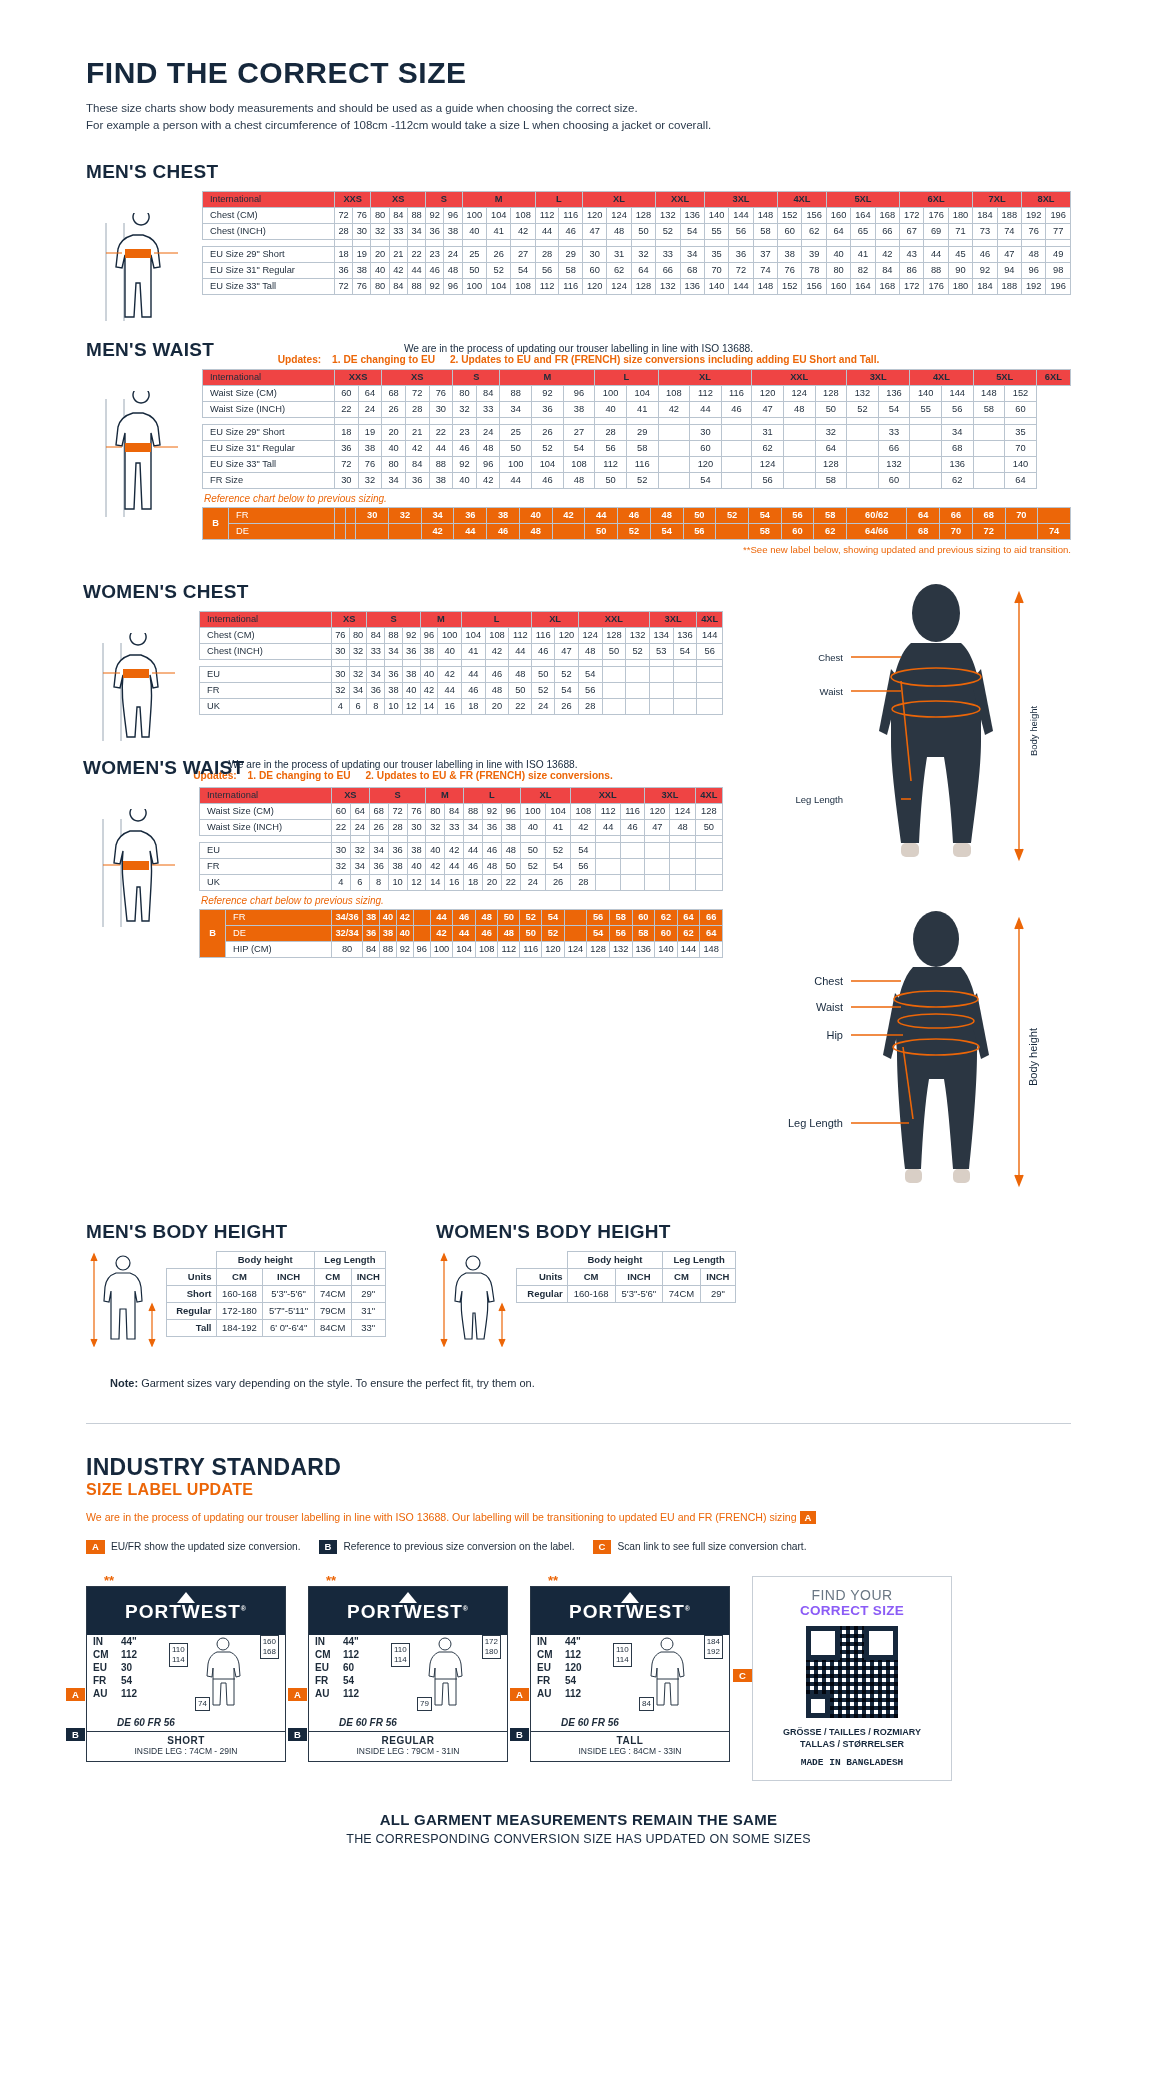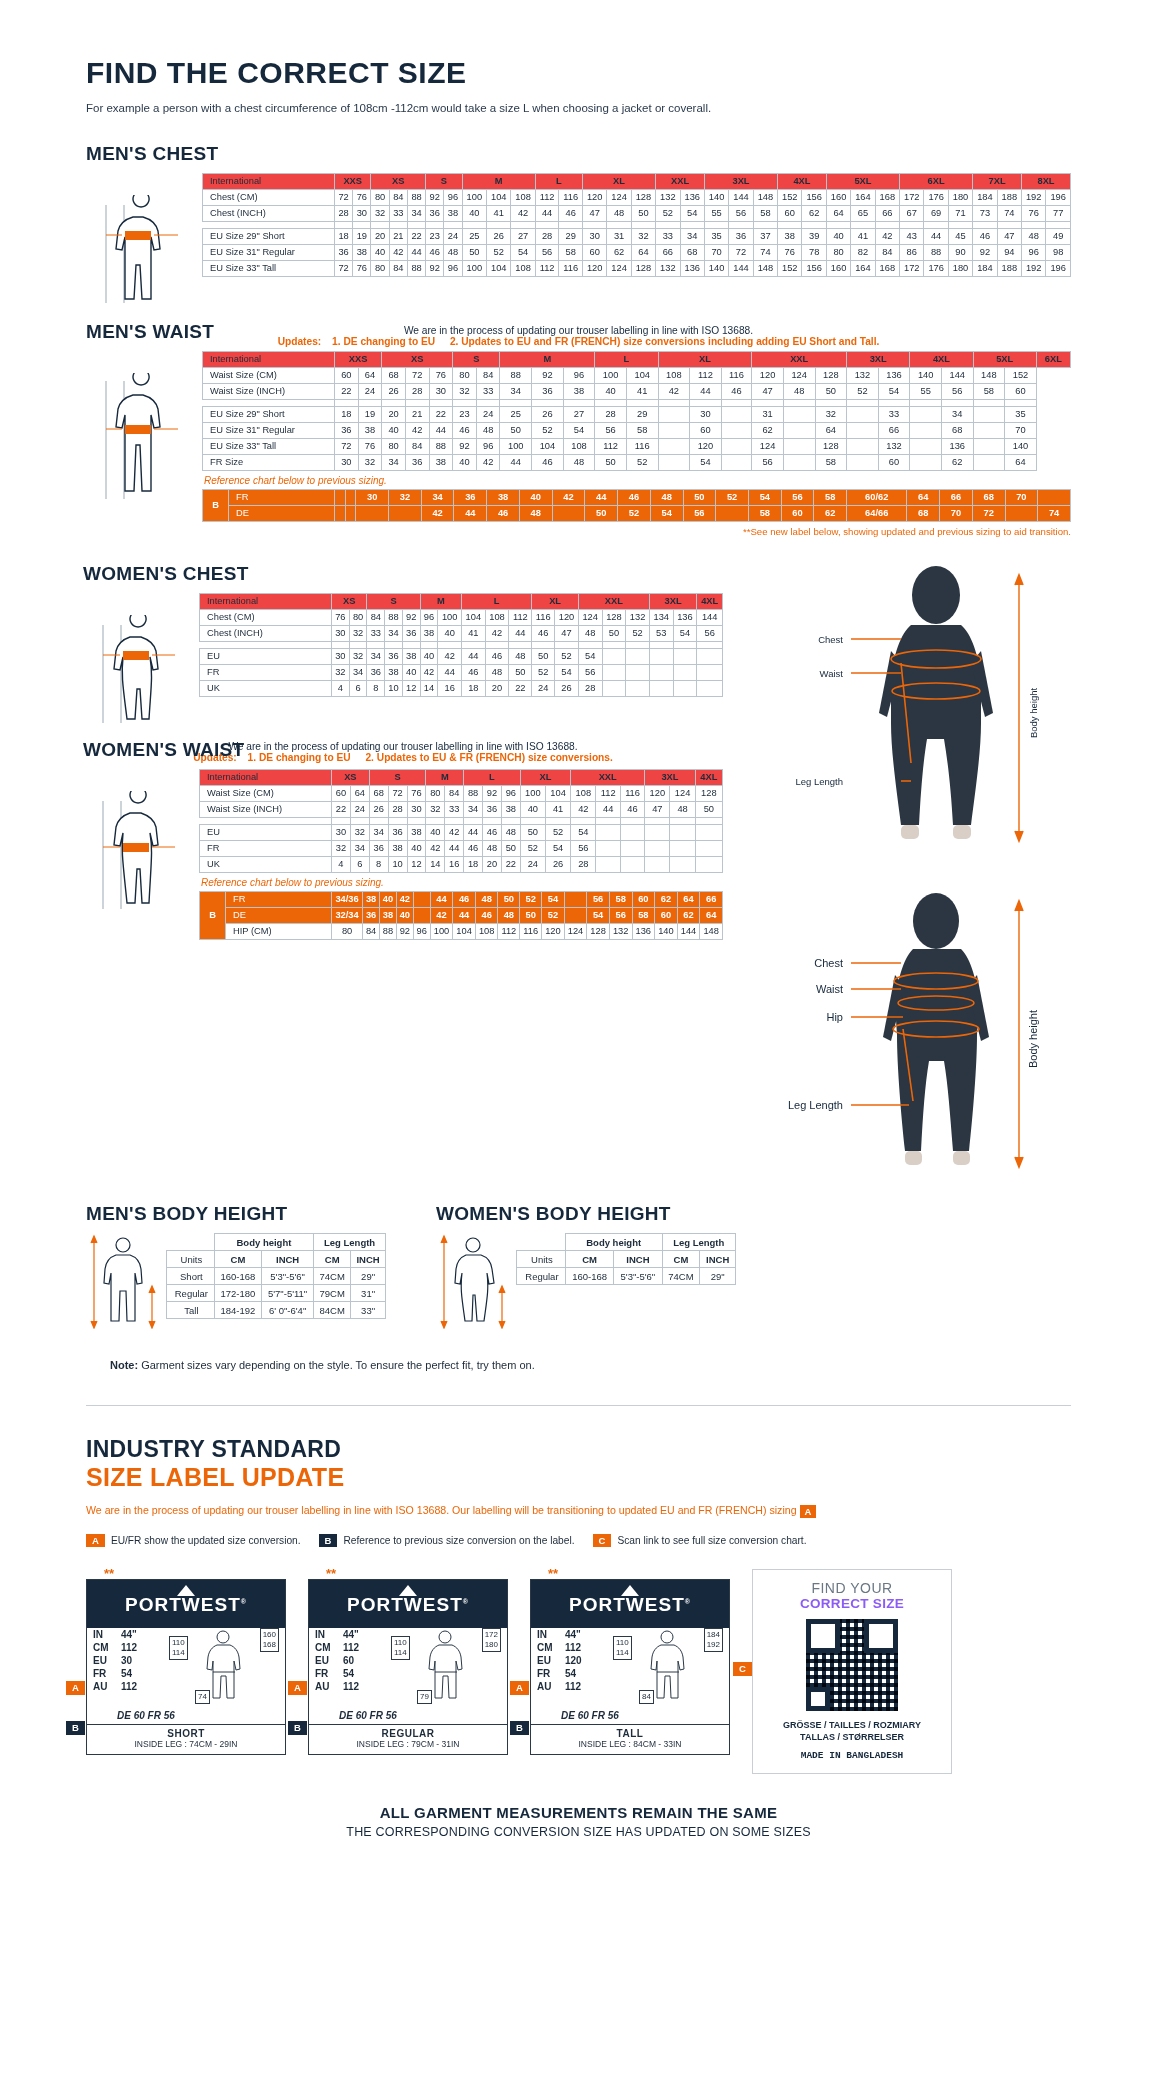--- a/index.html
+++ b/index.html
@@ -47,31 +47,31 @@
   .seenew { font-size:9.6px; color:#ec6608; text-align:right; margin-top:4px;}
 
   .two-col { display:flex; gap:28px; align-items:flex-start;justify-content:flex-end; }
   .left-col { width:640px; flex:0 0 640px; }
   .right-col { flex:1 1 auto; position:relative; }
 
   
   table.bh { border-collapse:collapse; font-size:9.5px; width:100%;}
   table.bh td { border:1px solid #b9c4cf; padding:2px 4px; text-align:center; height:17px;}
   table.bh td.hd { font-weight:bold; }
-  table.bh td.lbl { text-align:center; padding-left:6px; font-weight:normal;}
+  table.bh td.lbl { text-align:right; padding-left:6px; font-weight:bold;}
   .bh-wrap { display:flex; gap:6px; align-items:flex-start;}
   .bh-fig { width:74px; flex:0 0 74px; }
 
   .note-garment { font-size:11px; margin-top:26px; color:#1d2b3a;}
   .note-garment b { font-weight:bold;padding-left:24px; }
 
   hr.div { border:none; border-top:1px solid #c7ced6; margin:34px 0 30px 0;}
 
   h2.indus { font-size:23px; font-weight:bold; color:#16283c; letter-spacing:0.3px; margin:0;}
-  h2.slu { font-size:25px; font-weight:bold; color:#ec6608; letter-spacing:0.3px; margin:0 0 12px 0;}
+  h2.slu { font-size:16px; font-weight:bold; color:#ec6608; letter-spacing:0.3px; margin:0 0 12px 0;}
   .iso-line { font-size:10.6px; color:#ec6608; margin-bottom:16px;}
   .iso-line .tagA { display:inline-block; background:#ec6608; color:#fff; font-weight:bold; padding:1px 5px; font-size:9.5px; vertical-align:middle;}
 
   .legend { display:flex; gap:18px; font-size:10.2px; align-items:center; margin-bottom:22px;}
   .legend .item { display:flex; align-items:center; gap:6px;}
   .tag { display:inline-block; color:#fff; font-weight:bold; font-size:9.5px; padding:2px 6px; line-height:1;}
   .tagA2 { background:#ec6608;}
   .tagB { background:#16283c;}
   .tagC { background:#ec6608;}
 
@@ -122,20 +122,21 @@
   .meas-lbl { font-size:9.5px; color:#16283c; }
 </style>
 </head>
 <body>
 
 <div class="page">
  <div class="wrap">
 
   <h1 class="title">FIND THE CORRECT SIZE</h1>
   <div class="intro">
+    <div>These size charts show body measurements and should be used as a guide when choosing the correct size.</div>
     <div>For example a person with a chest circumference of 108cm -112cm would take a size L when choosing a jacket or coverall.</div>
   </div>
 
   <h2 class="section">MEN'S CHEST</h2>
   <div class="layout">
     <div class="figcol">
       <svg width="110" height="110" viewBox="0 0 110 110">
         <g stroke="#16283c" stroke-width="1.4" fill="none">
           <path d="M20 108 L20 10 M38 10 L38 108" stroke="#9aa7b4" stroke-width="1"></path>
           <path d="M55 12 a8 8 0 1 1 0.1 0 Z" fill="#fff"></path>

